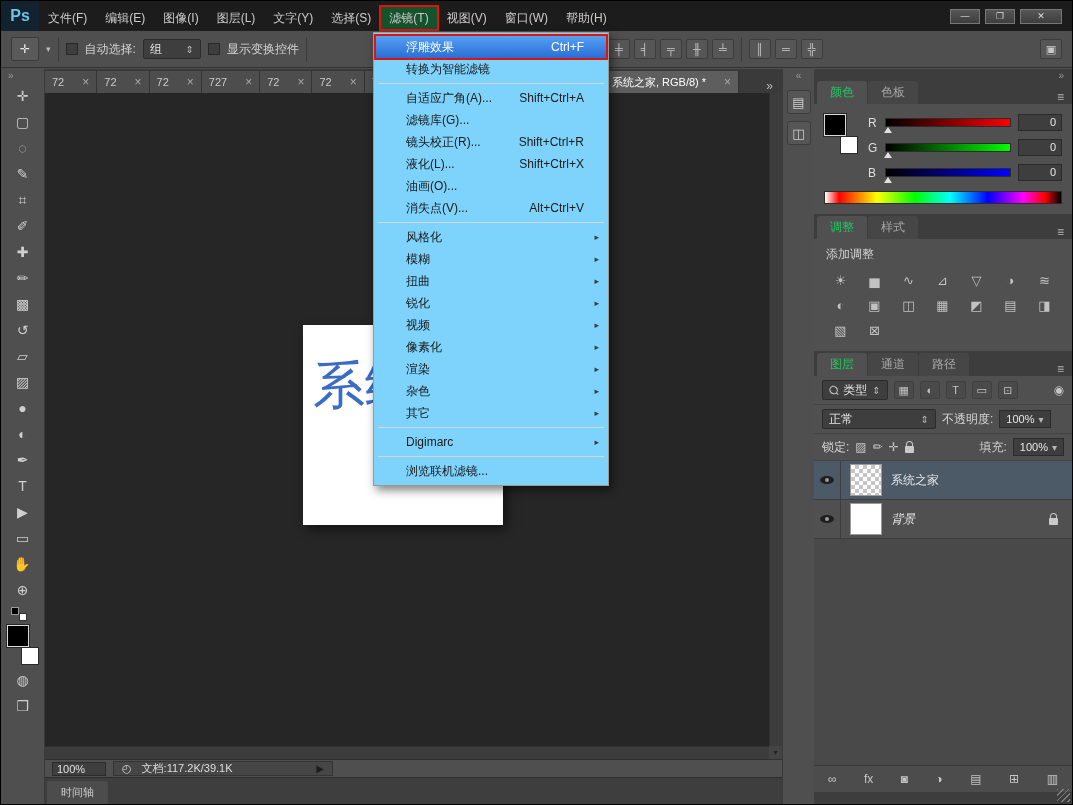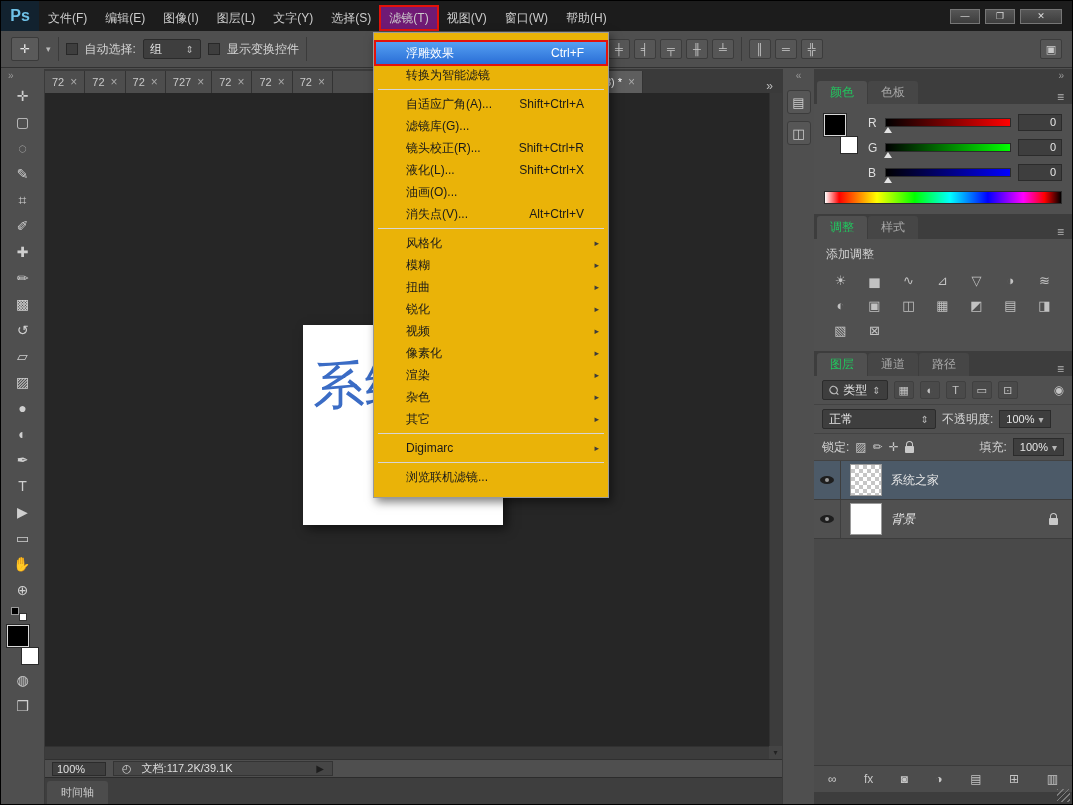--- a/index.html
+++ b/index.html
@@ -3,21 +3,21 @@
 <meta charset="utf-8">
 <style>
 *{margin:0;padding:0;box-sizing:border-box}
 body{background:#777;font-family:"Liberation Sans","DejaVu Sans",sans-serif}
 .app{position:relative;width:1073px;height:805px;background:#505050;overflow:hidden;border:1px solid #000;color:#d6d6d6;font-size:12px}
 
 
 .titlebar{height:30px;background:#1c1c1c;display:flex;align-items:center}
 .logo{width:38px;height:30px;background:#12222f;color:#6fc1e7;font-weight:bold;font-size:16px;display:flex;align-items:center;justify-content:center}
 .tbm{padding:0 9px;height:24px;line-height:24px;color:#cccccc;margin-top:3px;white-space:nowrap}
-.tbm.filter{outline:2px solid #e3120b;outline-offset:-1px;background:#701a75}
+.tbm.filter{outline:2px solid #e3120b;outline-offset:-1px;background:#14532d}
 .winbtns{margin-left:auto;display:flex;gap:5px;padding-right:10px}
 .wbtn{width:30px;height:15px;border:1px solid #767676;background:linear-gradient(#565656,#3d3d3d);font-size:9px;line-height:12px;text-align:center;color:#ddd}
 .wbtn.close{width:42px}
 
 
 .optionsbar{position:absolute;top:30px;left:0;right:0;height:37px;background:#4f4f4f;border-bottom:1px solid #323232;display:flex;align-items:center;gap:7px;padding:0 10px}
 .tool-chip{width:28px;height:24px;background:#5a5a5a;border:1px solid #3a3a3a;display:flex;align-items:center;justify-content:center;border-radius:2px;color:#e8e8e8}
 .opt-arrow{color:#b9b9b9;font-size:9px}
 .vsep{width:1px;height:24px;background:#3b3b3b}
 .chk{width:12px;height:12px;background:#3e3e3e;border:1px solid #282828;display:inline-block}
@@ -39,21 +39,21 @@
 .mini-colors{position:relative;width:16px;height:14px;margin:4px 0 2px -8px}
 .mini-fg{position:absolute;left:0;top:0;width:8px;height:8px;background:#000;border:1px solid #999}
 .mini-bg{position:absolute;right:0;bottom:0;width:8px;height:8px;background:#fff;border:1px solid #333}
 .swatches{position:relative;width:32px;height:40px;margin:2px 0}
 .fg-sw{position:absolute;left:0;top:0;width:22px;height:22px;background:#000;border:1px solid #d9d9d9;outline:1px solid #2a2a2a;z-index:2}
 .bg-sw{position:absolute;right:0;bottom:0;width:18px;height:18px;background:#fff;border:1px solid #2a2a2a}
 
 
 .center-col{flex:1;display:flex;flex-direction:column;min-width:0}
 .tabbar{height:24px;background:#3a3a3a;display:flex;align-items:flex-end;overflow:hidden}
-.dtab{height:22px;background:#4d4d4d;border-right:1px solid #333;display:flex;align-items:center;padding:0 7px;gap:6px;color:#c9c9c9;font-size:11px;white-space:nowrap;flex-shrink:0}
+.dtab{height:22px;background:#4d4d4d;border-right:1px solid #333;display:flex;align-items:center;padding:0 7px;gap:18px;color:#c9c9c9;font-size:11px;white-space:nowrap;flex-shrink:0}
 .dtab.active{background:#5e5e5e;color:#fff}
 .tclose{color:#a9a9a9;font-size:12px}
 .tab-filler{width:188px;height:22px;background:#4d4d4d;border-right:1px solid #333;flex-shrink:0}
 .tab-overflow{margin-left:auto;padding:0 9px;color:#bdbdbd}
 .canvas{flex:1;background:#262626;position:relative;overflow:hidden}
 .doc{position:absolute;left:258px;top:232px;width:200px;height:200px;background:#fff;box-shadow:4px 4px 10px rgba(0,0,0,.55)}
 .doc-text{position:absolute;left:10px;top:26px;font-size:52px;color:#3b6cc5;font-family:"Liberation Serif","DejaVu Serif",serif;white-space:nowrap}
 .vscroll{position:absolute;top:0;right:0;bottom:13px;width:13px;background:#3c3c3c;border-left:1px solid #313131}
 .hscroll{position:absolute;left:0;right:13px;bottom:0;height:13px;background:#3c3c3c;border-top:1px solid #313131}
 .hcorner{position:absolute;right:0;bottom:0;width:13px;height:13px;background:#444;color:#222;font-size:8px;text-align:center;line-height:13px}
@@ -118,21 +118,21 @@
 .lthumb{width:32px;height:32px;border:1px solid #9a9a9a;margin:0 9px;flex-shrink:0}
 .lthumb.checker{background:#fff;background-image:linear-gradient(45deg,#c6c6c6 25%,transparent 25%,transparent 75%,#c6c6c6 75%),linear-gradient(45deg,#c6c6c6 25%,transparent 25%,transparent 75%,#c6c6c6 75%);background-size:8px 8px;background-position:0 0,4px 4px}
 .lthumb.white{background:#fff}
 .lname{font-size:12px;color:#e6e6e6;white-space:nowrap}
 .lname.italic{font-style:italic}
 .rlock{margin-left:auto;margin-right:14px}
 .lp-bottom{height:27px;border-top:1px solid #3a3a3a;background:#4c4c4c;display:flex;align-items:center;justify-content:space-between;padding:0 14px}
 .lb-ic{color:#c6c6c6;font-size:12px}
 
 
-.menu{position:absolute;left:372px;top:31px;width:236px;background:#eab308;border:1px solid #9a9a9a;box-shadow:3px 4px 9px rgba(0,0,0,.5);padding:9px 2px;z-index:100;color:#1a1a1a}
+.menu{position:absolute;left:372px;top:31px;width:236px;background:#7dd3fc;border:1px solid #9a9a9a;box-shadow:3px 4px 9px rgba(0,0,0,.5);padding:3px 2px;z-index:100;color:#1a1a1a}
 .mi{height:22px;display:flex;align-items:center;padding:0 6px 0 30px;font-size:12px;position:relative;white-space:nowrap}
 .mi .short{margin-left:auto;padding-right:16px}
 .mi .subar{position:absolute;right:7px;font-size:9px;color:#3c3c3c}
 .mi.sel{background:linear-gradient(#55a0f2,#2a6ed6);color:#fff;outline:2px solid #e3120b;outline-offset:0}
 .msep{height:1px;background:#d6d6d6;margin:3px 2px}
 
 .grip{position:absolute;right:2px;bottom:2px;width:13px;height:13px;background:repeating-linear-gradient(135deg,#7d7d7d 0 1px,transparent 1px 4px)}
 </style>
 </head>
 <body>

